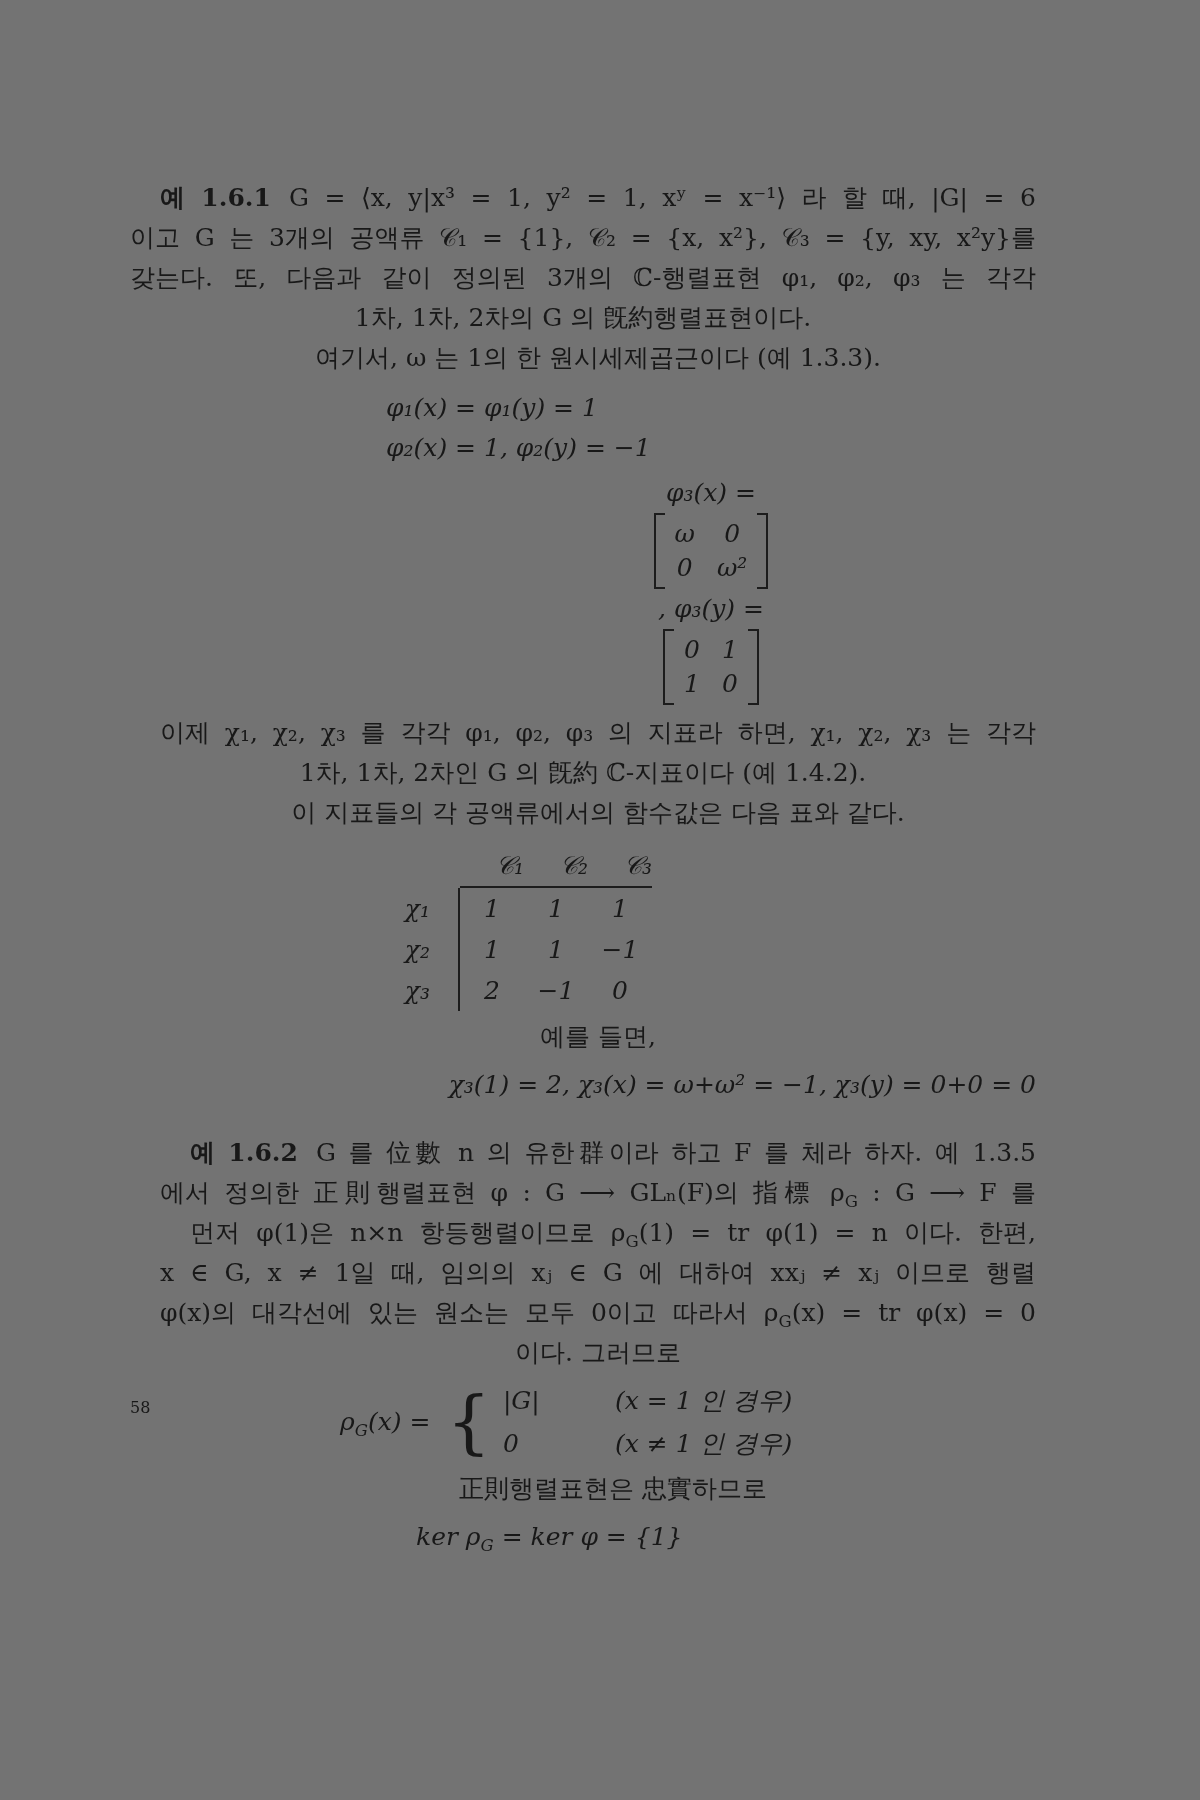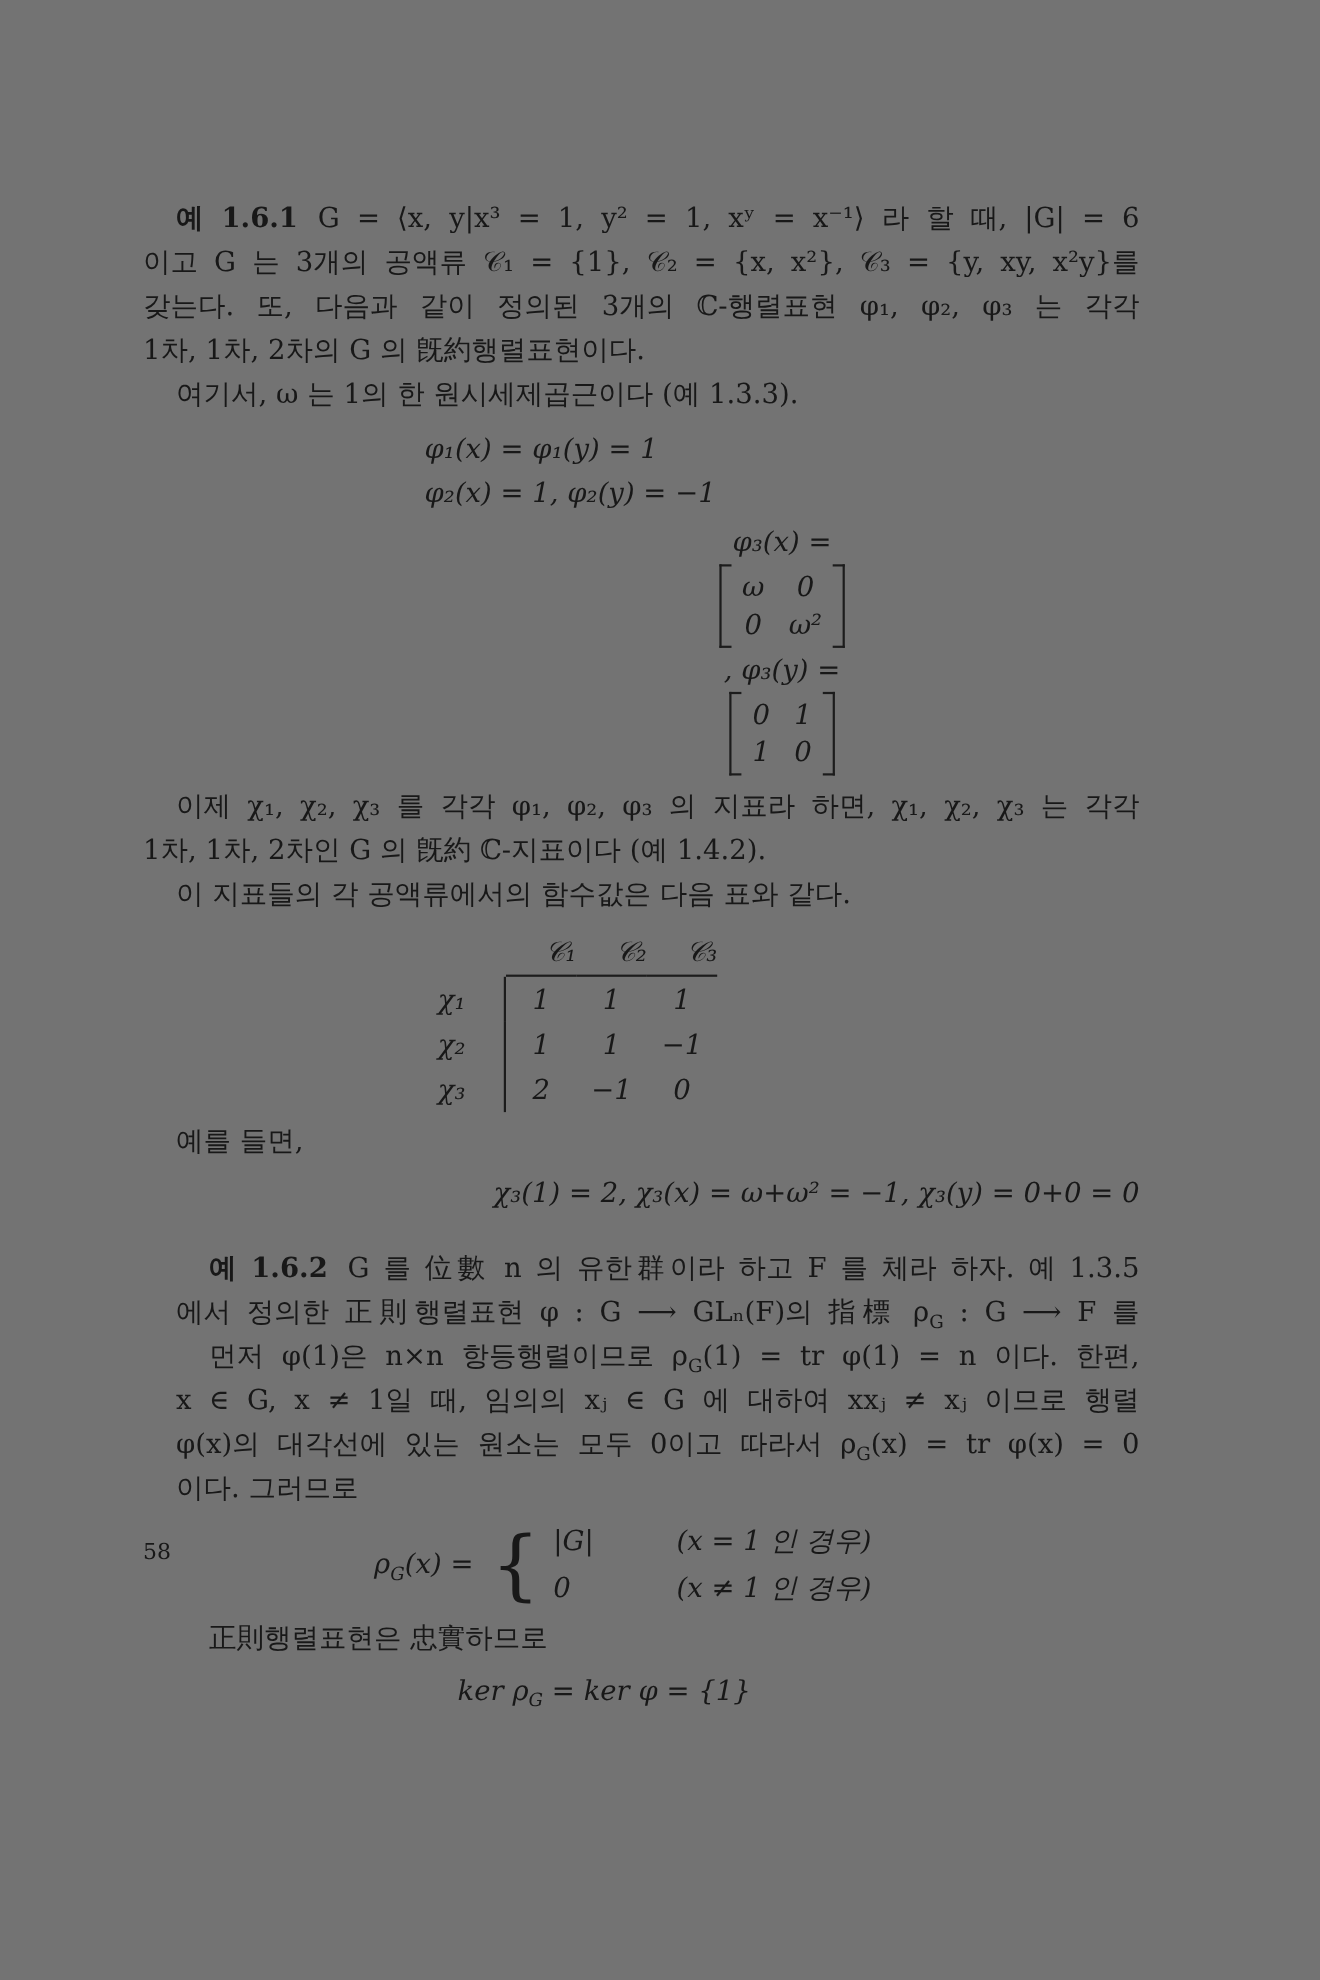--- a/index.html
+++ b/index.html
@@ -16,21 +16,21 @@
     color: #181818;
     overflow: hidden;
   }
   .content {
     position: absolute;
     left: 130px; top: 178px;
     width: 906px;
     font-size: 25px;
     line-height: 40px;
   }
-  .line { min-height: 40px; }
+  .line { min-height: 40px; text-align: center; }
   .j { text-align: justify; text-align-last: justify; }
   .first { padding-left: 30px; }
   .b { font-weight: bold; }
   .lbl { margin-right: 18px; }
   sub { font-size: 66%; line-height: 0; }
 
   
   .fblock { margin: 10px 0 8px 256px; font-style: italic; }
   .fline { min-height: 40px; }
   .mline { display: flex; align-items: center; margin-top: 5px; flex-direction: column; }
@@ -48,40 +48,40 @@
   .ctable {
     display: grid;
     grid-template-columns: 62px 64px 64px 64px;
     width: fit-content;
     margin: 12px 0 6px 268px;
     font-style: italic;
     line-height: 41px;
     text-align: center;
   }
   .ct-h { border-bottom: 2px solid #1c1c1c; text-align: right; }
-  .ct-label { border-right: 2px solid #1c1c1c; text-align: left; padding-right: 18px; }
+  .ct-label { border-right: 2px solid #1c1c1c; text-align: right; padding-right: 28px; }
 
   .chi-line { margin: 8px 0 2px 134px; font-style: italic; min-height: 40px; text-align: right; }
 
   .ex2 { margin-top: 28px; margin-left: 30px; }
 
   
   .cases { display: flex; align-items: center; margin: 6px 0 4px 180px; font-style: italic; }
   .clhs { margin-right: 6px; }
   .brace {
     font-style: normal;
     font-size: 70px; font-weight: 300;
     line-height: 86px;
     margin: 0 12px 0 10px;
   }
   .cgrid { display: grid; grid-template-columns: 112px auto; line-height: 43px; }
 
   .ker { margin: 8px 0 0 256px; font-style: italic; }
 
-  .pageno { position: absolute; left: 130px; top: 1398px; font-size: 20px; }
+  .pageno { position: absolute; left: 130px; top: 1398px; font-size: 16px; }
 </style>
 </head>
 <body>
 
 <div class="page">
   <main class="content">
 
     <section>
       <div class="line j first"><span class="b lbl">예 1.6.1</span><span>G = ⟨x, y|x³ = 1,  y² = 1,  xʸ = x⁻¹⟩ 라 할 때, |G| = 6</span></div>
       <div class="line j">이고 G 는 3개의 공액류 𝒞₁ = {1}, 𝒞₂ = {x, x²}, 𝒞₃ = {y, xy, x²y}를</div>

